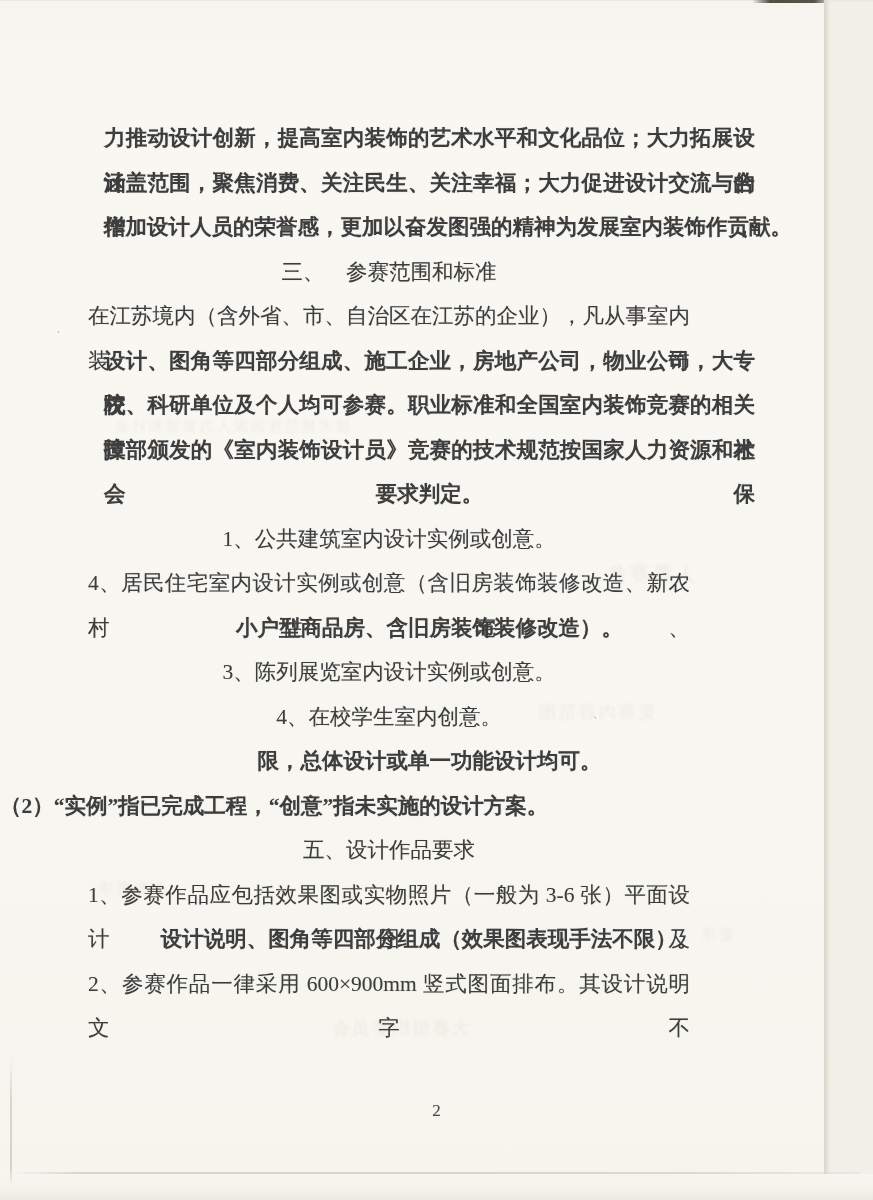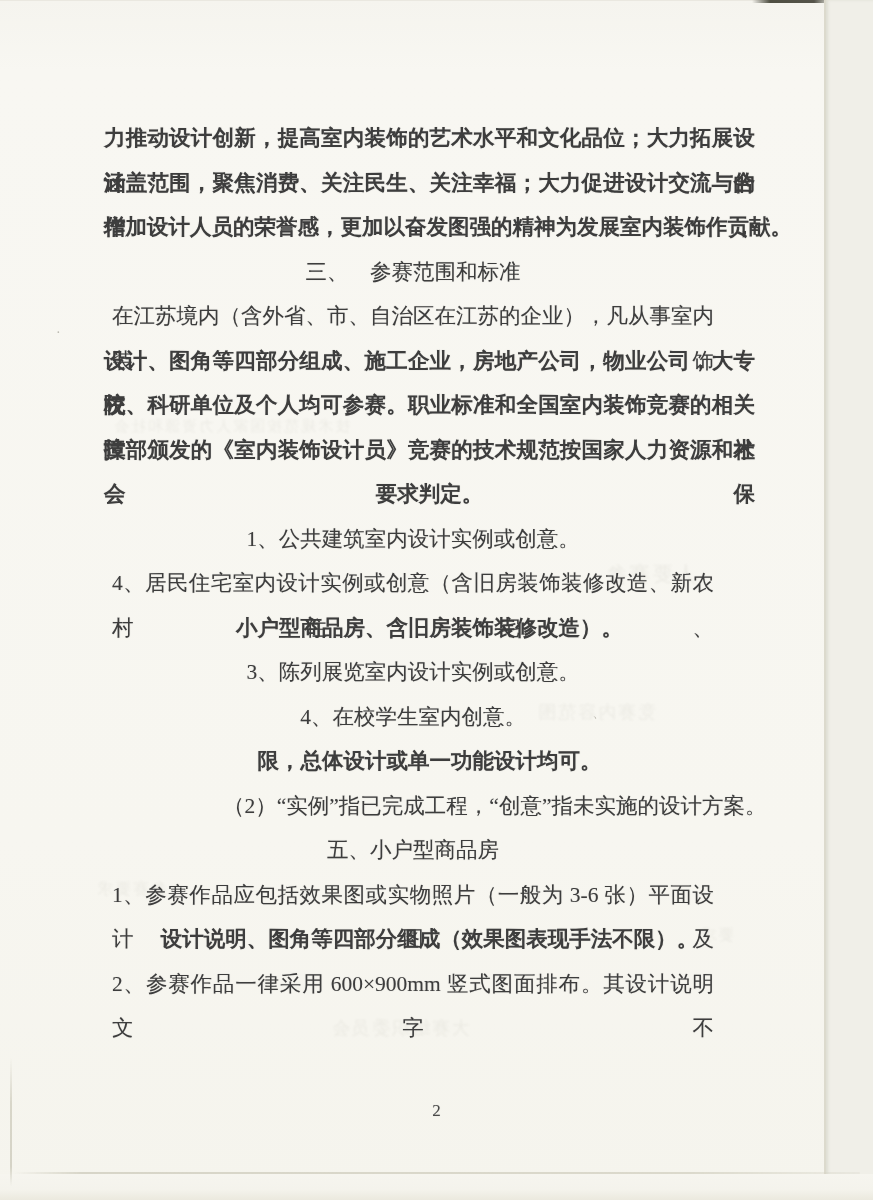--- a/index.html
+++ b/index.html
@@ -47,23 +47,23 @@
   }
   
   .text-block{position:absolute;top:116px;left:0;width:873px;}
   .line{
     height:44.5px;line-height:44.5px;font-size:21.5px;color:#3d3d3d;
     letter-spacing:0;white-space:nowrap;
     text-shadow:0 0 1px rgba(90,90,90,.35);
     text-align:center;
   }
   .indent-flush{margin-left:104px;width:651px;font-weight:bold;}
-  .indent-para {margin-left:112px;width:602px;}
+  .indent-para {margin-left:88px;width:602px;}
   .indent-note {margin-left:180px;width:575px;}
-  .indent-note2{margin-left:223px;width:532px;}
+  .indent-note2{width:532px;font-weight:bold;}
   .fill{white-space:normal;text-align:justify;text-align-last:justify;}
   .page-number{
     position:absolute;top:1097px;left:0;width:873px;height:28px;line-height:28px;
     text-align:center;font-size:17px;color:#4a4a4a;
     text-shadow:0 0 1px rgba(90,90,90,.3);
   }
   
   .artifacts{position:absolute;left:0;top:0;width:873px;height:1200px;pointer-events:none;}
   .smudge{
     position:absolute;color:#6f6d5e;opacity:.08;transform:scaleX(-1);
@@ -107,20 +107,20 @@
       <div class="line indent-flush fill">校、科研单位及个人均可参赛。职业标准和全国室内装饰竞赛的相关技术</div>
       <div class="line indent-flush fill">障部颁发的《室内装饰设计员》竞赛的技术规范按国家人力资源和社会保</div>
       <div class="line indent-flush">要求判定。</div>
       <div class="line indent-para">1、公共建筑室内设计实例或创意。</div>
       <div class="line indent-para fill">4、居民住宅室内设计实例或创意（含旧房装饰装修改造、新农村住宅、</div>
       <div class="line indent-flush">小户型商品房、含旧房装饰装修改造）。</div>
       <div class="line indent-para">3、陈列展览室内设计实例或创意。</div>
       <div class="line indent-para">4、在校学生室内创意。</div>
       <div class="line indent-flush">限，总体设计或单一功能设计均可。</div>
       <div class="line indent-note2">（2）“实例”指已完成工程，“创意”指未实施的设计方案。</div>
-      <div class="line indent-para">五、小户型商品房</div>
+      <div class="line indent-para">五、设计作品要求</div>
       <div class="line indent-para fill">1、参赛作品应包括效果图或实物照片（一般为 3-6 张）平面设计图及</div>
       <div class="line indent-flush">设计说明、图角等四部分组成（效果图表现手法不限）。</div>
       <div class="line indent-para fill">2、参赛作品一律采用 600×900mm 竖式图面排布。其设计说明文字不</div>
     </div>
 
   <div class="page-number">2</div>
 </div>
 
 </body></html>

